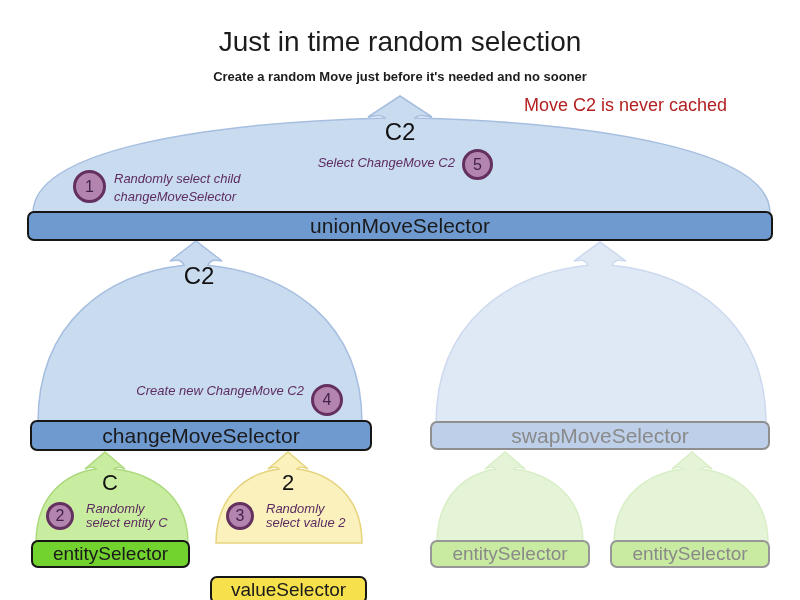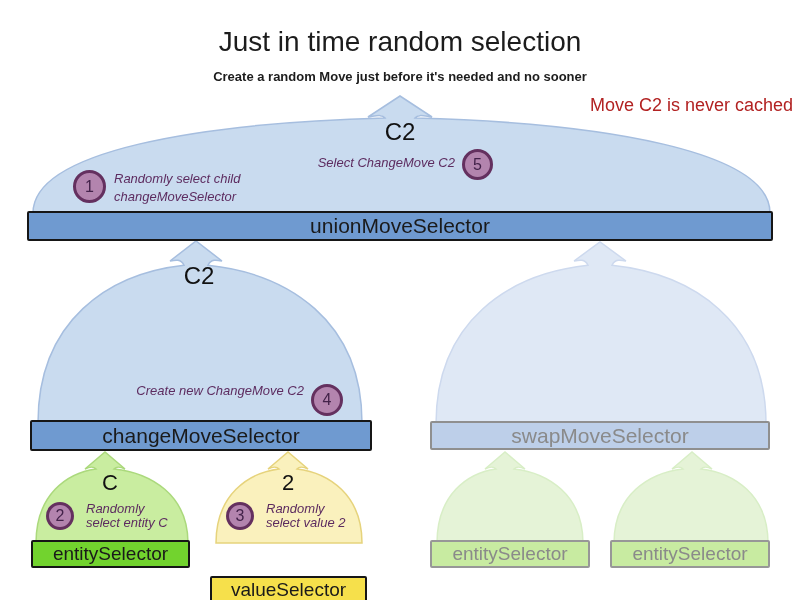--- a/index.html
+++ b/index.html
@@ -6,33 +6,33 @@
   #canvas{
     position:relative;width:800px;height:600px;overflow:hidden;background:#fff;
     font-family:"Liberation Sans",sans-serif;color:var(--black);
   }
   #bells{position:absolute;left:0;top:0;width:800px;height:600px;}
 
   .title{position:absolute;left:0;top:26px;width:800px;text-align:center;
          font-size:28px;color:#1c1c1c;}
   .subtitle{position:absolute;left:0;top:69px;width:800px;text-align:center;
             font-size:13px;font-weight:bold;color:#1c1c1c;}
-  .note{position:absolute;left:548px;top:95px;width:245px;text-align:right;
+  .note{position:absolute;left:524px;top:95px;width:245px;text-align:left;
         font-size:18px;color:var(--red-note);}
 
   
   .bell-blue{fill:var(--bell-blue);stroke:#a6bedf;stroke-width:1.5;}
   .bell-blue-faded{fill:var(--bell-blue-faded);stroke:#cdd9ee;stroke-width:1.5;}
   .bell-green{fill:var(--bell-green);stroke:#abd97c;stroke-width:1.5;}
   .bell-green-faded{fill:var(--bell-green-faded);stroke:#d8eec6;stroke-width:1.5;}
   .bell-yellow{fill:var(--bell-yellow);stroke:#e6d37c;stroke-width:1.5;}
 
   
   .bar{position:absolute;display:flex;align-items:center;justify-content:center;
-       border-radius:2px;box-sizing:border-box;border:2px solid #161616;}
+       border-radius:7px;box-sizing:border-box;border:2px solid #161616;}
   .bar-union {left:27px;top:211px;width:746px;height:30px;background:var(--bar-blue);font-size:21px;}
   .bar-change{left:30px;top:420px;width:342px;height:31px;background:var(--bar-blue);font-size:21px;}
   .bar-swap  {left:430px;top:421px;width:340px;height:29px;background:var(--bar-blue-faded);
               border-color:#8f8f8f;color:var(--faded-text);font-size:21px;}
   .bar-entity{left:31px;top:540px;width:159px;height:28px;background:var(--green);font-size:19px;}
   .bar-value {left:210px;top:540px;width:157px;height:28px;background:var(--yellow);font-size:19px;margin-top:36px;}
   .bar-entity-f1{left:430px;top:540px;width:160px;height:28px;background:var(--bar-green-faded);
                  border-color:#979797;color:var(--faded-text);font-size:19px;}
   .bar-entity-f2{left:610px;top:540px;width:160px;height:28px;background:var(--bar-green-faded);
                  border-color:#979797;color:var(--faded-text);font-size:19px;}

